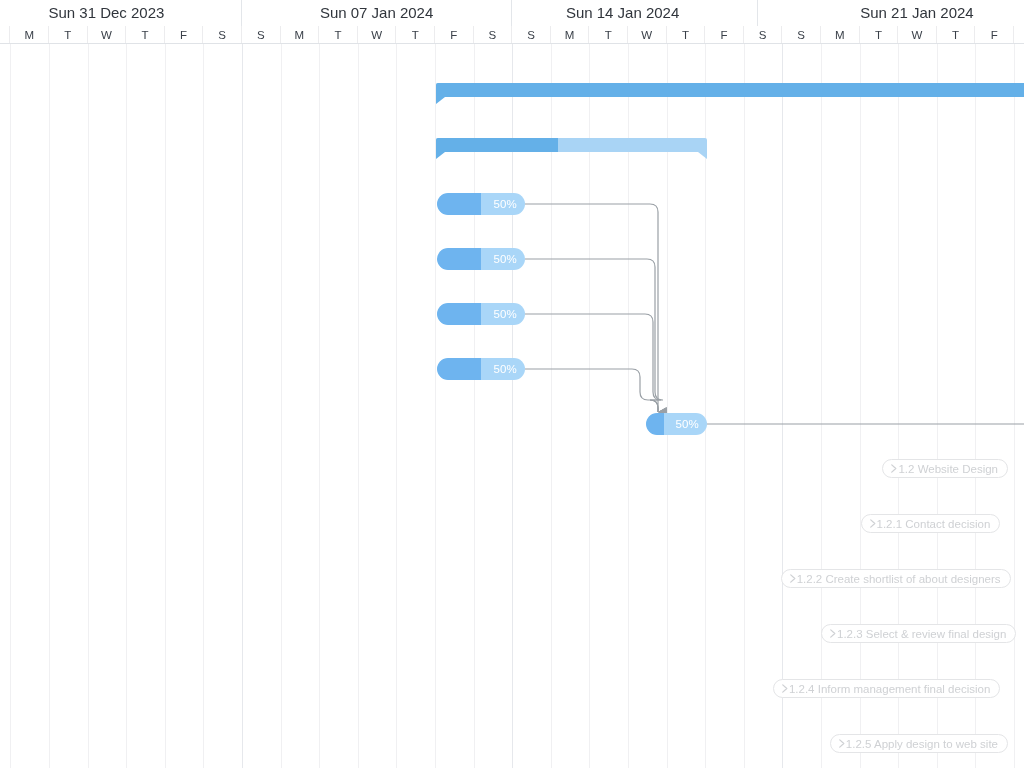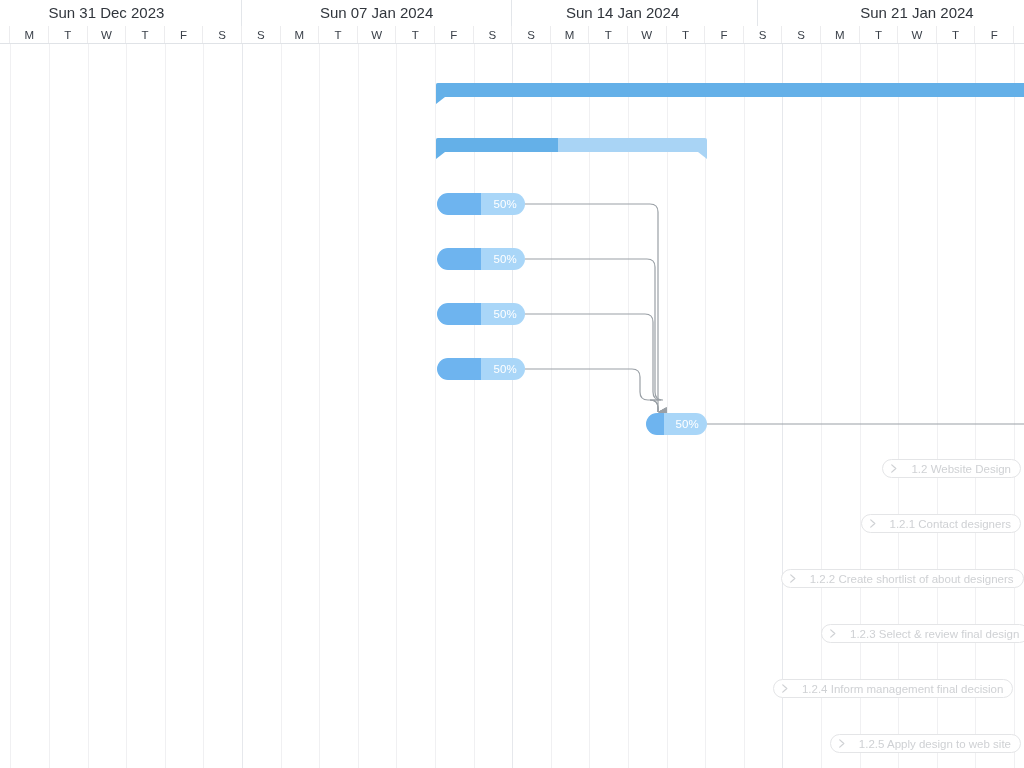--- a/index.html
+++ b/index.html
@@ -149,21 +149,21 @@
     width: 1024px; height: 724px;
     pointer-events: none;
   }
 
   
   .label {
     position: absolute;
     height: 19px;
     display: inline-flex;
     align-items: center;
-    gap: 13px;
+    gap: 0;
     padding: 0 9px 0 7px;
     border: 1px solid #e4e5e7;
     border-radius: 10px;
     background: #ffffff;
     font-size: 11.5px;
     color: #cfd1d4;
     white-space: nowrap;
     box-sizing: border-box;
   }
   .label .chev {
@@ -297,21 +297,21 @@
       <div class="label" style="top: 459px; position: absolute; left: 882.484px;">
         <svg class="chev" viewBox="0 0 8 10">
           <path d="M1.5 1 L6 5 L1.5 9" fill="none" stroke="#cfd1d4" stroke-width="1.4" stroke-linecap="round" stroke-linejoin="round"></path>
         </svg>
         <span>1.2 Website Design</span>
       </div>
       <div class="label" style="top: 514px; position: absolute; left: 860.531px;">
         <svg class="chev" viewBox="0 0 8 10">
           <path d="M1.5 1 L6 5 L1.5 9" fill="none" stroke="#cfd1d4" stroke-width="1.4" stroke-linecap="round" stroke-linejoin="round"></path>
         </svg>
-        <span>1.2.1 Contact designers</span>
+        <span>1.2.1 Contact decision</span>
       </div>
       <div class="label" style="top: 569px; position: absolute; left: 780.641px;">
         <svg class="chev" viewBox="0 0 8 10">
           <path d="M1.5 1 L6 5 L1.5 9" fill="none" stroke="#cfd1d4" stroke-width="1.4" stroke-linecap="round" stroke-linejoin="round"></path>
         </svg>
         <span>1.2.2 Create shortlist of about designers</span>
       </div>
       <div class="label" style="top: 624px; position: absolute; left: 821px;">
         <svg class="chev" viewBox="0 0 8 10">
           <path d="M1.5 1 L6 5 L1.5 9" fill="none" stroke="#cfd1d4" stroke-width="1.4" stroke-linecap="round" stroke-linejoin="round"></path>

